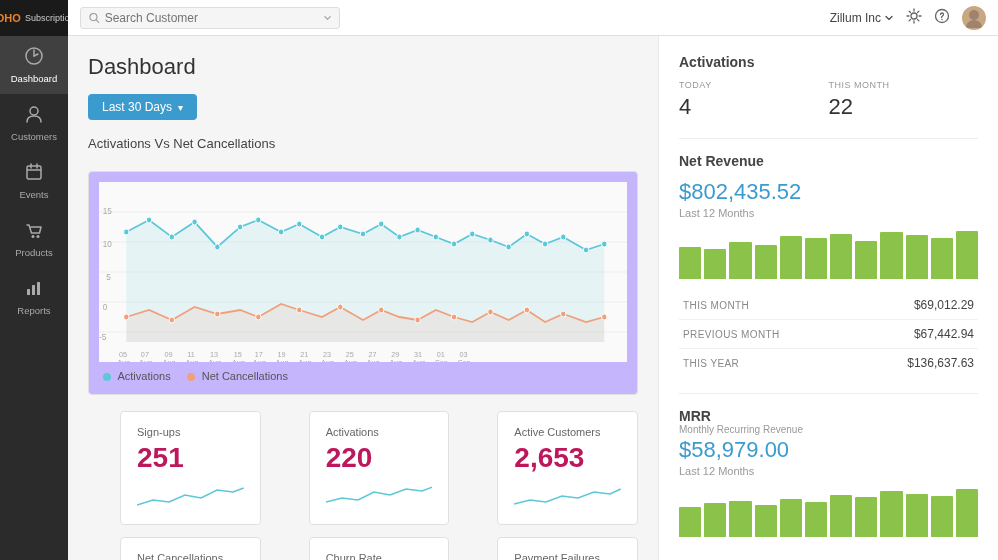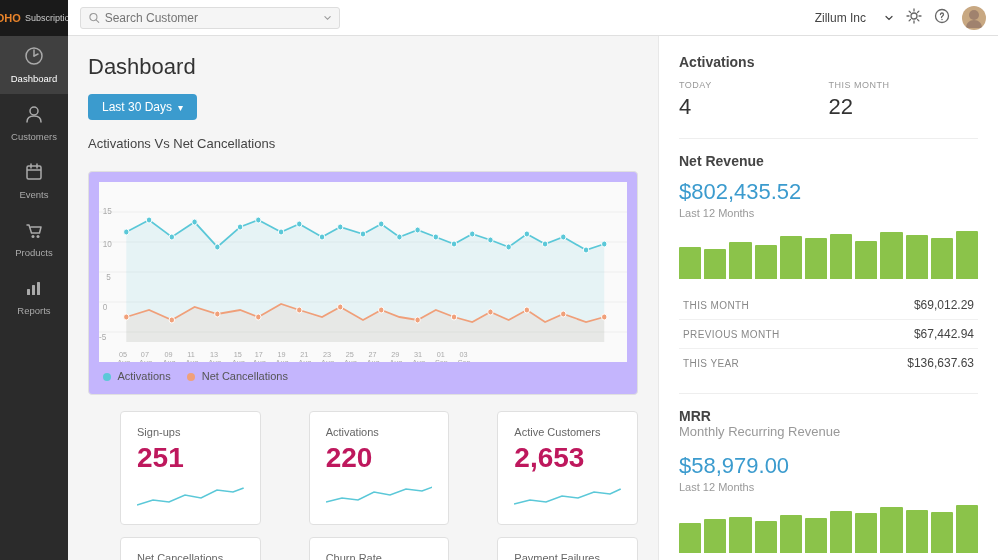--- a/index.html
+++ b/index.html
@@ -76,21 +76,21 @@
       font-size: 12px;
       color: #555;
       width: 100%;
     }
     .topbar-right {
       margin-left: auto;
       display: flex;
       align-items: center;
       gap: 12px;
     }
-    .org-name { font-size: 12px; color: #444; display: flex; align-items: center; gap: 18px; cursor: pointer; }
+    .org-name { font-size: 12px; color: #444; display: flex; align-items: center; gap: 3px; cursor: pointer; }
     .topbar-icon { color: #666; cursor: pointer; font-size: 16px; }
 
     
     .content {
       flex: 1;
       display: flex;
       overflow: hidden;
       background: #f5f5f5;
     }
     .left-panel {
@@ -184,21 +184,21 @@
 
     .revenue-table { width: 100%; border-collapse: collapse; margin-bottom: 16px; }
     .revenue-table tr { border-bottom: 1px solid #f0f0f0; }
     .revenue-table tr:last-child { border-bottom: none; }
     .revenue-table td { padding: 7px 4px; font-size: 12px; }
     .revenue-table td:last-child { text-align: right; color: #444; font-weight: 500; }
     .revenue-table .row-label { color: #888; font-size: 10px; text-transform: uppercase; letter-spacing: 0.4px; }
 
     .divider { border: none; border-top: 1px solid #eee; margin: 14px 0; }
 
-    .mrr-label { font-size: 13px; color: #999; margin-bottom: 14px; }
+    .mrr-label { font-size: 10px; color: #999; margin-bottom: 2px; }
     .mrr-title { font-size: 14px; color: #444; font-weight: 600; margin-bottom: 0; }
   </style>
 </head>
 <body>
 
 <div class="sidebar">
   <div class="sidebar-logo">
     <span class="logo-text">ZOHO</span>
     <span class="logo-sub" style="font-size:9px;">Subscriptions</span>
   </div>

